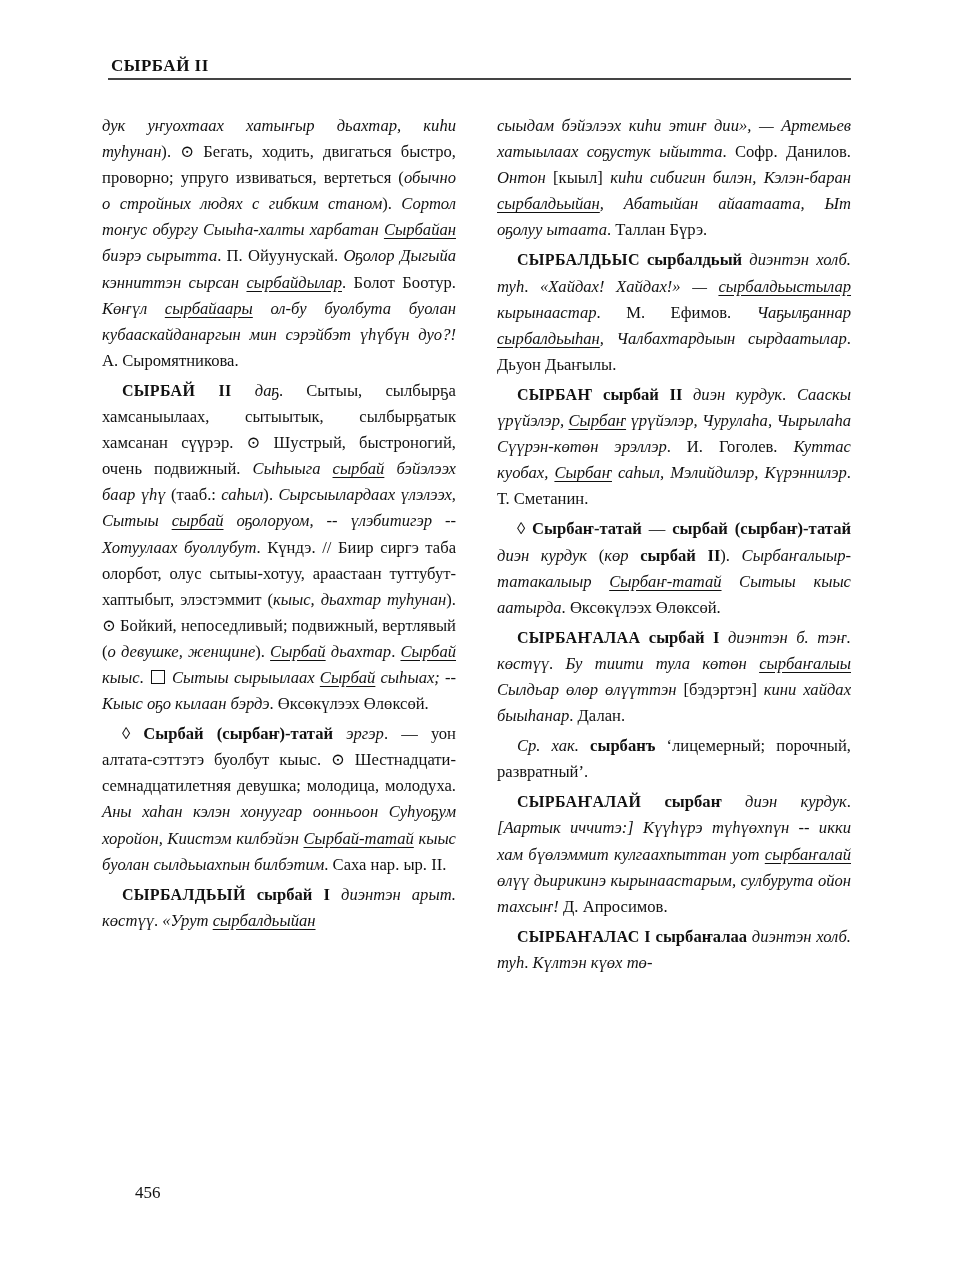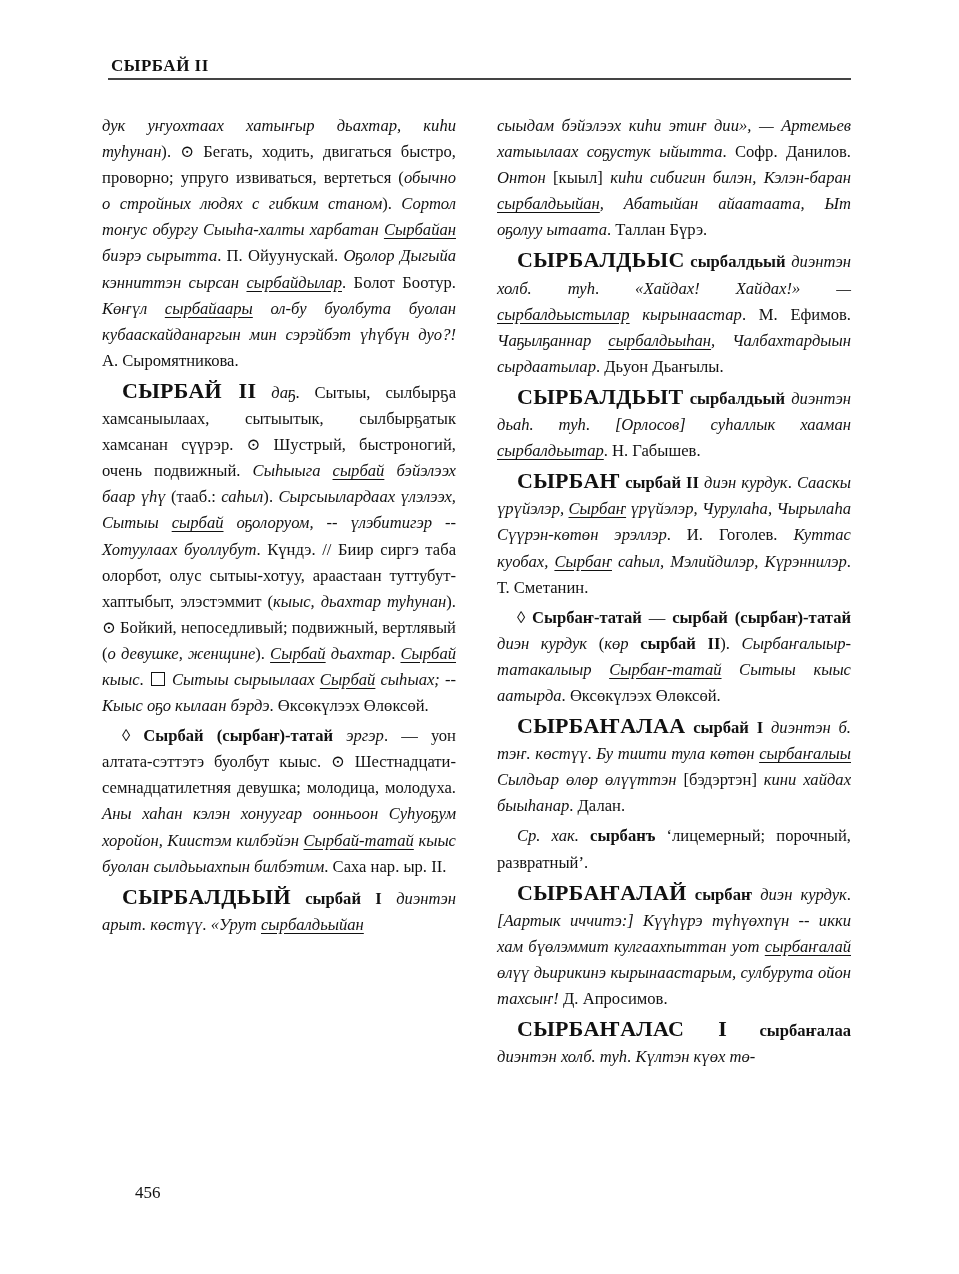--- a/index.html
+++ b/index.html
@@ -10,42 +10,41 @@
   .head-rule { position: absolute; left: 108px; top: 78px; width: 743px; height: 2px; background: #444; }
   .col { position: absolute; top: 113px; width: 354px; font-size: 16.6px; line-height: 26.1px;
          text-align: justify; hyphens: manual; }
   .col-left { left: 102px; }
   .col-right { left: 497px; }
   .para { margin: 0 0 4px 0; }
   .para.indent { text-indent: 20px; }
   .i { font-style: italic; }
   .b { font-weight: bold; }
   .u { text-decoration: underline; text-underline-offset: 3px; }
-  .hw { font-weight: bold; font-size: 22px; letter-spacing: 0.3px; }
+  .hw { font-weight: bold; font-size: 16px; letter-spacing: 0.3px; }
   .sym { font-style: normal; }
   .square { display: inline-block; width: 12px; height: 12px; border: 1.3px solid #111; vertical-align: -1px; margin: 0 2px; }
   .page-number { position: absolute; left: 111px; top: 1183px; font-size: 17px; margin-left: 24px; }
 </style>
 </head>
 <body>
 
 <div>
   <div class="running-head">СЫРБАЙ II</div>
   <div class="head-rule"></div>
 
   <div class="col col-left">
       <p class="para"><span class="i">дук </span><span class="i">уҥуохтаах</span><span class="i"> хатыҥыр дьахтар, киһи туһунан</span><span>). </span><span class="sym">⊙</span><span> Бегать, ходить, двигаться быстро, проворно; упруго извиваться, вертеться (</span><span class="i">обычно о стройных людях с гибким станом</span><span>). </span><span class="i">Сортол тоҥус обургу Сыыһа-халты харбатан </span><span class="i u">Сырбайан</span><span class="i"> биэрэ сырытта</span><span>. П. Ойуунускай. </span><span class="i">Оҕолор Дыгыйа кэнниттэн сырсан </span><span class="i u">сырбайдылар</span><span>. Болот Боотур. </span><span class="i">Көҥүл </span><span class="i u">сырбайаары</span><span class="i"> ол-бу буолбута буолан кубаaскайданаргын мин сэрэйбэт үһүбүн дуо?!</span><span> А. Сыромятникова.</span></p>
       <p class="para indent"><span class="hw">СЫРБАЙ II</span><span class="i"> даҕ</span><span>. Сытыы, сылбырҕа хамсаныылаах, сытыытык, сылбырҕатык хамсанан сүүрэр. </span><span class="sym">⊙</span><span> Шустрый, быстроногий, очень подвижный. </span><span class="i">Сыһыыга </span><span class="i u">сырбай</span><span class="i"> бэйэлээх баар үһү</span><span> (тааб.: </span><span class="i">саһыл</span><span>). </span><span class="i">Сырсыылардаах үлэлээх, Сытыы </span><span class="i u">сырбай</span><span class="i"> оҕолоруом, -- үлэбитигэр -- Хотуулаах буоллубут</span><span>. Күндэ. // Биир сиргэ таба олорбот, олус сытыы-хотуу, араастаан туттубут-хаптыбыт, элэстэммит (</span><span class="i">кыыс, дьахтар туһунан</span><span>). </span><span class="sym">⊙</span><span> Бойкий, непоседливый; подвижный, вертлявый (</span><span class="i">о девушке, женщине</span><span>). </span><span class="i u">Сырбай</span><span class="i"> дьахтар</span><span>. </span><span class="i u">Сырбай</span><span class="i"> кыыс</span><span>. </span><span class="square"></span><span class="i"> Сытыы сырыылаах </span><span class="i u">Сырбай</span><span class="i"> сыһыах; -- Кыыс оҕо кылаан бэрдэ</span><span>. Өксөкүлээх Өлөксөй.</span></p>
       <p class="para indent"><span>◊ </span><span class="b">Сырбай (сырбаҥ)-татай</span><span class="i"> эргэр</span><span>. — уон алтата-сэттэтэ буолбут кыыс. </span><span class="sym">⊙</span><span> Шестнадцати-семнадцатилетняя девушка; молодица, молодуха. </span><span class="i">Аны хаһан кэлэн хонуугар оонньоон Суһуоҕум хоройон, Киистэм килбэйэн </span><span class="i u">Сырбай-татай</span><span class="i"> кыыс буолан сылдьыахпын билбэтим</span><span>. Саха нар. ыр. II.</span></p>
       <p class="para indent"><span class="hw">СЫРБАЛДЬЫЙ</span><span class="b"> сырбай I</span><span class="i"> диэнтэн арыт. көстүү</span><span>. </span><span class="i">«Урут </span><span class="i u">сырбалдьыйан</span></p>
     </div>
   <div class="col col-right">
       <p class="para"><span class="i">сыыдам бэйэлээх киһи этиҥ дии», — Артемьев хатыылаах соҕустук ыйытта</span><span>. Софр. Данилов. </span><span class="i">Онтон </span><span>[кыыл]</span><span class="i"> киһи сибигин билэн, Кэлэн-баран </span><span class="i u">сырбалдьыйан</span><span class="i">, Абатыйан айаатаата, Ыт оҕолуу ытаата</span><span>. Таллан Бүрэ.</span></p>
       <p class="para indent"><span class="hw">СЫРБАЛДЬЫС</span><span class="b"> сырбалдьый</span><span class="i"> диэнтэн холб. туһ</span><span>. </span><span class="i">«Хайдах! Хайдах!» — </span><span class="i u">сырбалдьыстылар</span><span class="i"> кырынаастар</span><span>. М. Ефимов. </span><span class="i">Чаҕылҕаннар </span><span class="i u">сырбалдьыһан</span><span class="i">, Чалбахтардыын сырдаатылар</span><span>. Дьуон Дьаҥылы.</span></p>
-      <p class="para indent"><span class="hw">СЫРБАЛДЬЫТ</span><span class="b"> сырбалдьый</span><span class="i"> диэнтэн дьаһ. туһ</span><span>. </span><span class="i">[Орлосов]</span><span class="i"> суһаллык хааман </span><span class="i u">сырбалдьытар</span><span>. Н. Габышев.</span></p>
       <p class="para indent"><span class="hw">СЫРБАҤ</span><span class="b"> сырбай II</span><span class="i"> диэн курдук</span><span>. </span><span class="i">Сааскы үрүйэлэр, </span><span class="i u">Сырбаҥ</span><span class="i"> үрүйэлэр, Чурулаһа, Чырылаһа Сүүрэн-көтөн эрэллэр</span><span>. И. Гоголев. </span><span class="i">Куттас куобах, </span><span class="i u">Сырбаҥ</span><span class="i"> саһыл, Мэлийдилэр, Күрэннилэр</span><span>. Т. Сметанин.</span></p>
       <p class="para indent"><span>◊ </span><span class="b">Сырбаҥ-татай</span><span> — </span><span class="b">сырбай (сырбаҥ)-татай</span><span class="i"> диэн курдук</span><span> (</span><span class="i">көр</span><span class="b"> сырбай II</span><span>). </span><span class="i">Сырбаҥалыыр-татакалыыр </span><span class="i u">Сырбаҥ-татай</span><span class="i"> Сытыы кыыс аатырда</span><span>. Өксөкүлээх Өлөксөй.</span></p>
       <p class="para indent"><span class="hw">СЫРБАҤАЛАА</span><span class="b"> сырбай I</span><span class="i"> диэнтэн б. тэҥ. көстүү</span><span>. </span><span class="i">Бу тиити тула көтөн </span><span class="i u">сырбаҥалыы</span><span class="i"> Сылдьар өлөр өлүүттэн </span><span>[бэдэртэн]</span><span class="i"> кини хайдах быыһанар</span><span>. Далан.</span></p>
       <p class="para indent"><span class="i">Ср. хак. </span><span class="b">сырбанъ</span><span> ‘лицемерный; порочный, развратный’.</span></p>
       <p class="para indent"><span class="hw">СЫРБАҤАЛАЙ</span><span class="b"> сырбаҥ</span><span class="i"> диэн курдук</span><span>. </span><span class="i">[Аартык иччитэ:]</span><span class="i"> Күүһүрэ түһүөхпүн -- икки хам бүөлэммит кулгаахпыттан уот </span><span class="i u">сырбаҥалай</span><span class="i"> өлүү дьирикинэ кырынаастарым, сулбурута ойон тахсыҥ!</span><span> Д. Апросимов.</span></p>
       <p class="para indent"><span class="hw">СЫРБАҤАЛАС I</span><span class="b"> сырбаҥалаа</span><span class="i"> диэнтэн холб. туһ</span><span>. </span><span class="i">Күлтэн күөх тө-</span></p>
     </div>
 
   <div class="page-number">456</div>
 </div>

